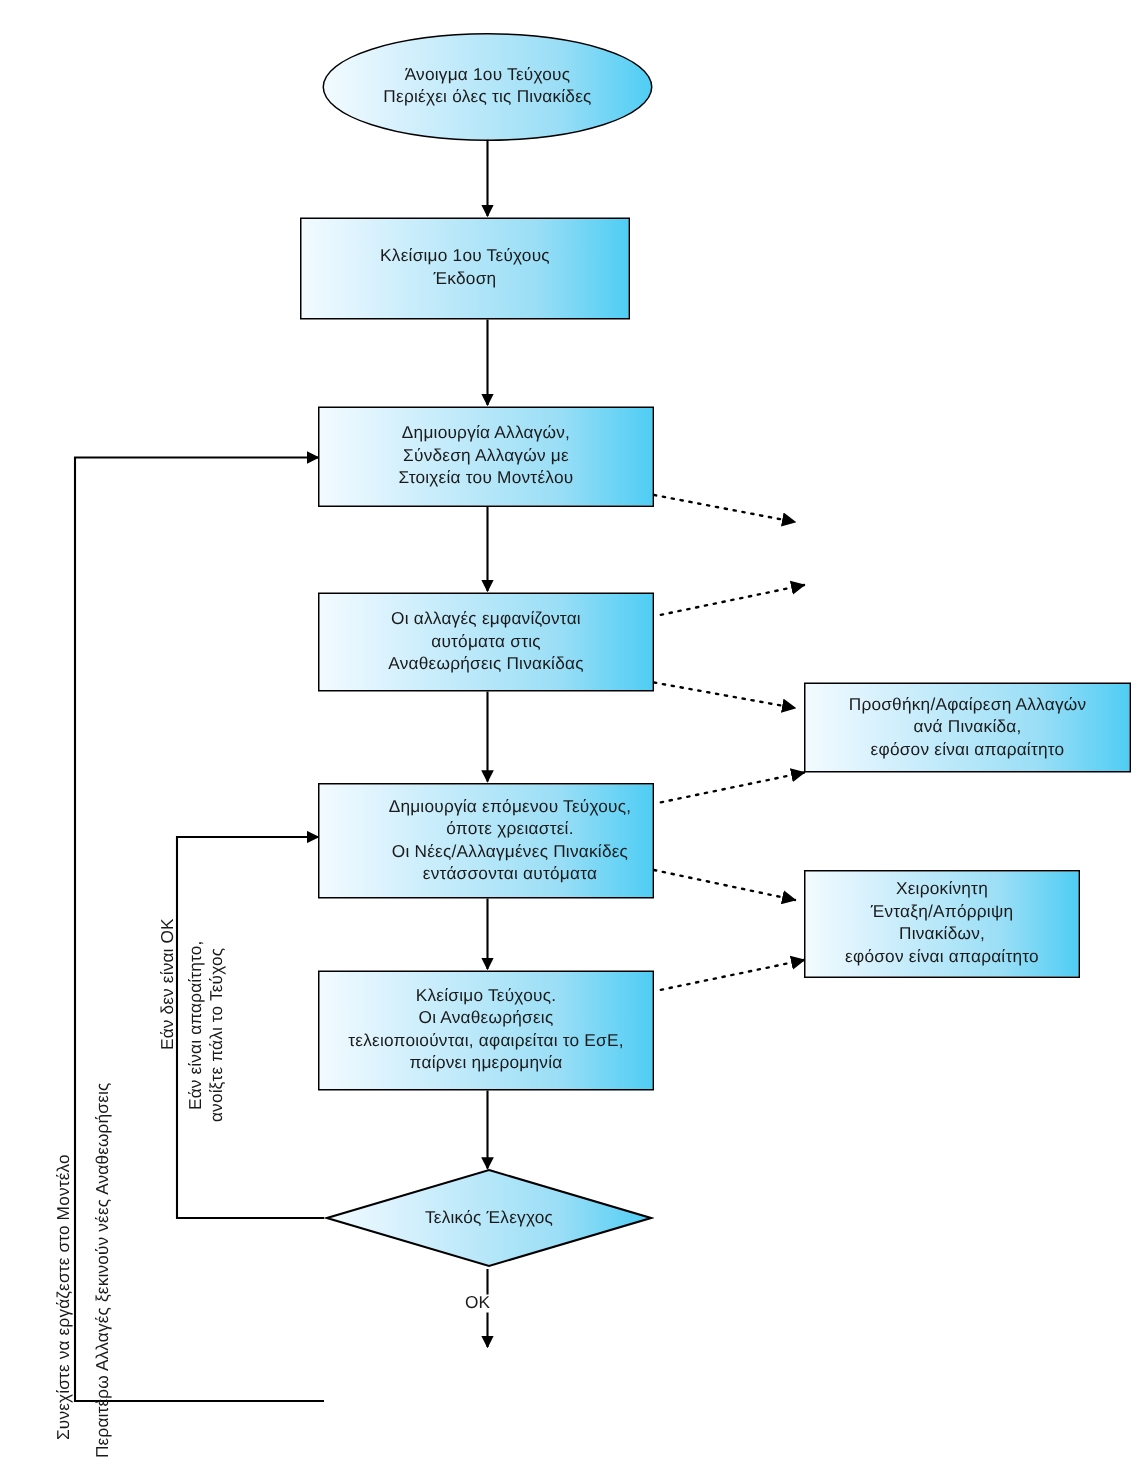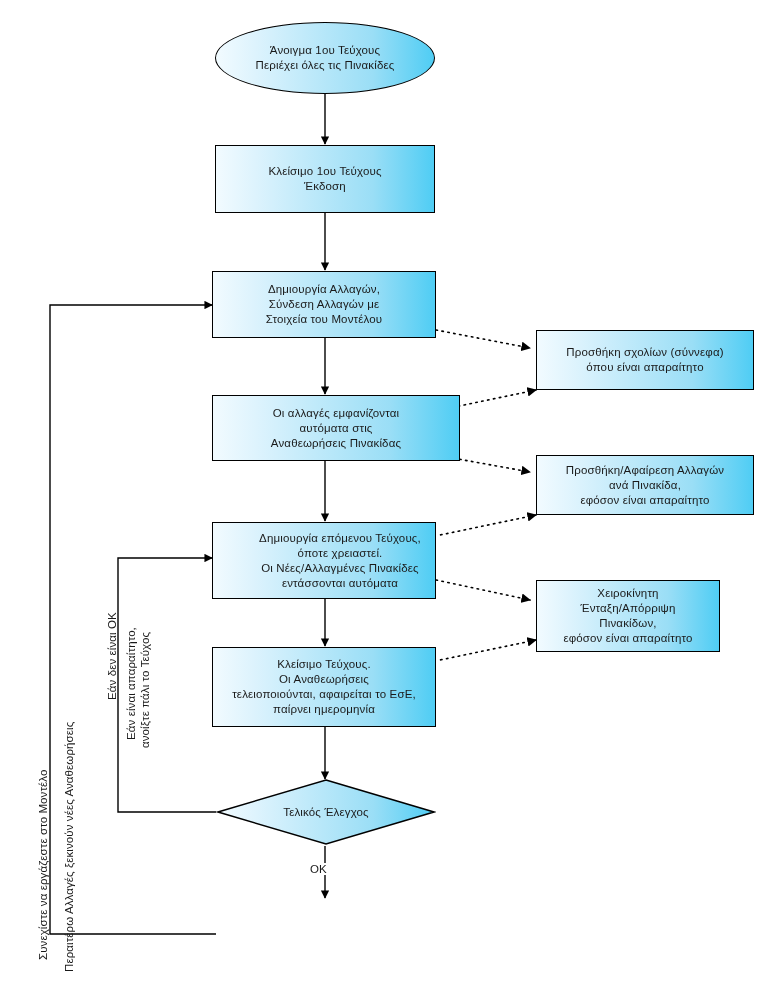--- a/index.html
+++ b/index.html
@@ -122,32 +122,32 @@
       <line x1="436" y1="580" x2="530" y2="600" marker-end="url(#arrowdot)"></line>
       <line x1="536" y1="640" x2="440" y2="660" marker-start="url(#arrowdot)"></line>
     </g>
   </svg>
 
   <div class="node ellipse" style="left:215px; top:22px; width:220px; height:72px;">
     <span>Άνοιγμα 1ου Τεύχους
 Περιέχει όλες τις Πινακίδες</span>
   </div>
 
-  <div class="node" style="left:215px; top:145px; width:220px; height:68px;">
+  <div class="node" style="left:200px; top:145px; width:220px; height:68px;">
     <span>Κλείσιμο 1ου Τεύχους
 Έκδοση</span>
   </div>
 
   <div class="node" style="left:212px; top:271px; width:224px; height:67px;">
     <span>Δημιουργία Αλλαγών,
 Σύνδεση Αλλαγών με
 Στοιχεία του Μοντέλου</span>
   </div>
 
-  <div class="node" style="left:212px; top:395px; width:248px; height:66px;">
+  <div class="node" style="left:212px; top:395px; width:224px; height:66px;">
     <span>Οι αλλαγές εμφανίζονται
 αυτόματα στις
 Αναθεωρήσεις Πινακίδας</span>
   </div>
 
   <div class="node" style="left:212px; top:522px; width:224px; height:77px;padding-left:32px;">
     <span>Δημιουργία επόμενου Τεύχους,
 όποτε χρειαστεί.
 Οι Νέες/Αλλαγμένες Πινακίδες
 εντάσσονται αυτόματα</span>
@@ -161,24 +161,20 @@
   </div>
 
   <div class="node diamond" style="left:216px; top:779px; width:220px; height:66px;">
     <svg class="diamond-svg" width="220" height="66" viewBox="0 0 220 66">
       <polygon points="110,1 218,33 110,65 2,33" fill="url(#nodegrad)" stroke="#000" stroke-width="1.4"></polygon>
     </svg>
     <span class="diamond-label">Τελικός Έλεγχος</span>
   </div>
 
 
-  <div class="node" style="left:536px; top:330px; width:218px; height:60px;">
-    <span>Προσθήκη σχολίων (σύννεφα)
-όπου είναι απαραίτητο</span>
-  </div>
 
   <div class="node" style="left:536px; top:455px; width:218px; height:60px;">
     <span>Προσθήκη/Αφαίρεση Αλλαγών
 ανά Πινακίδα,
 εφόσον είναι απαραίτητο</span>
   </div>
 
   <div class="node" style="left:536px; top:580px; width:184px; height:72px;">
     <span>Χειροκίνητη
 Ένταξη/Απόρριψη

